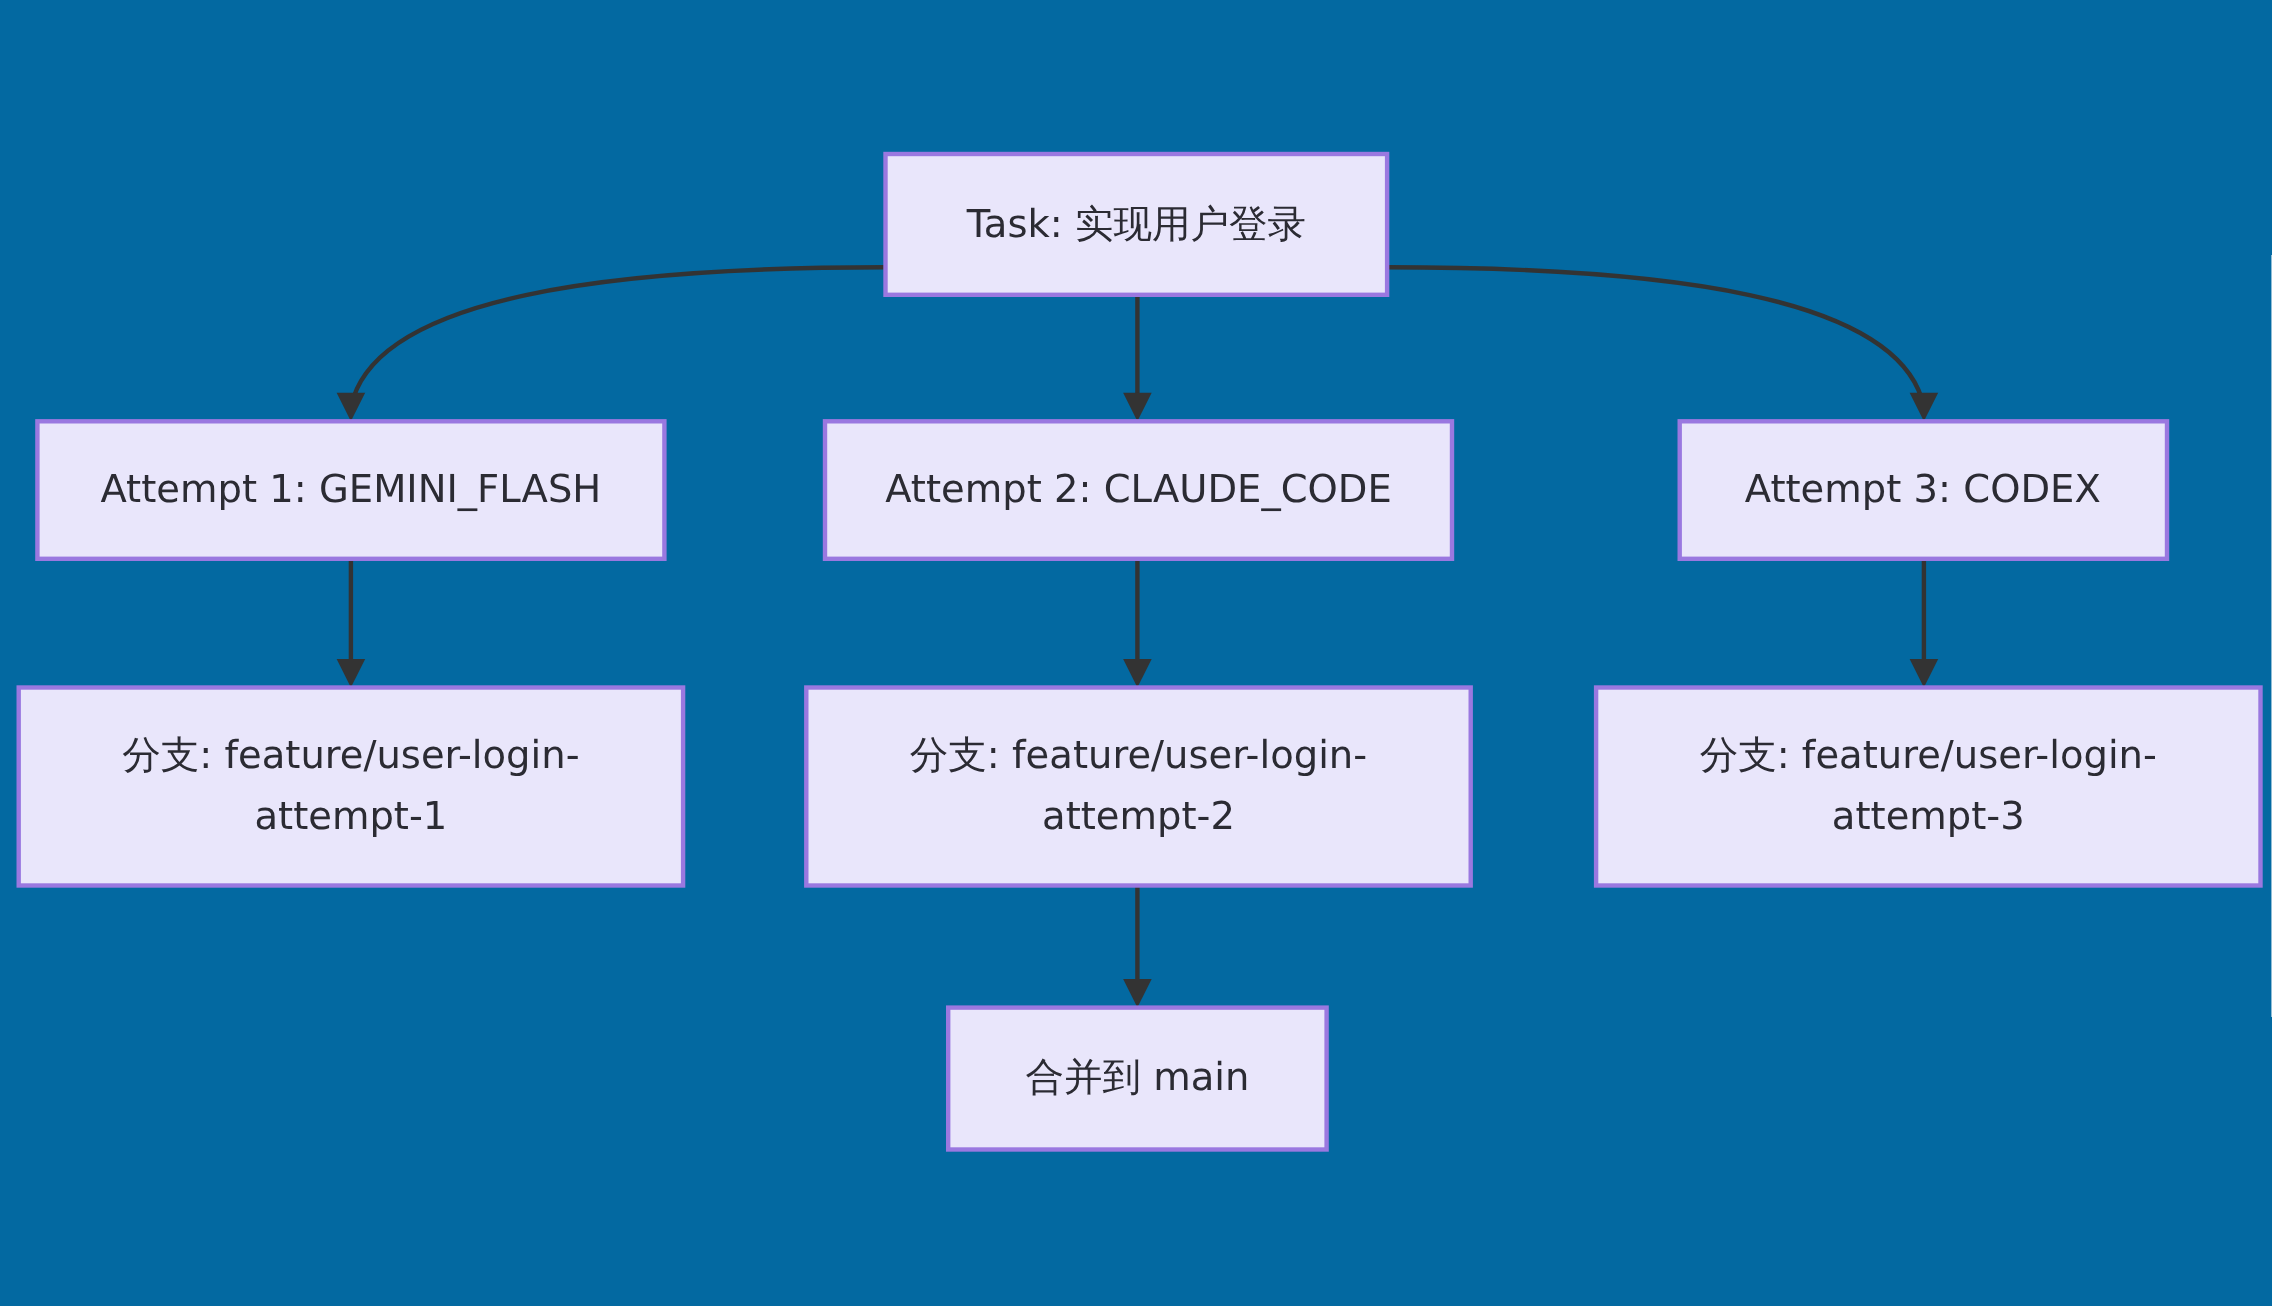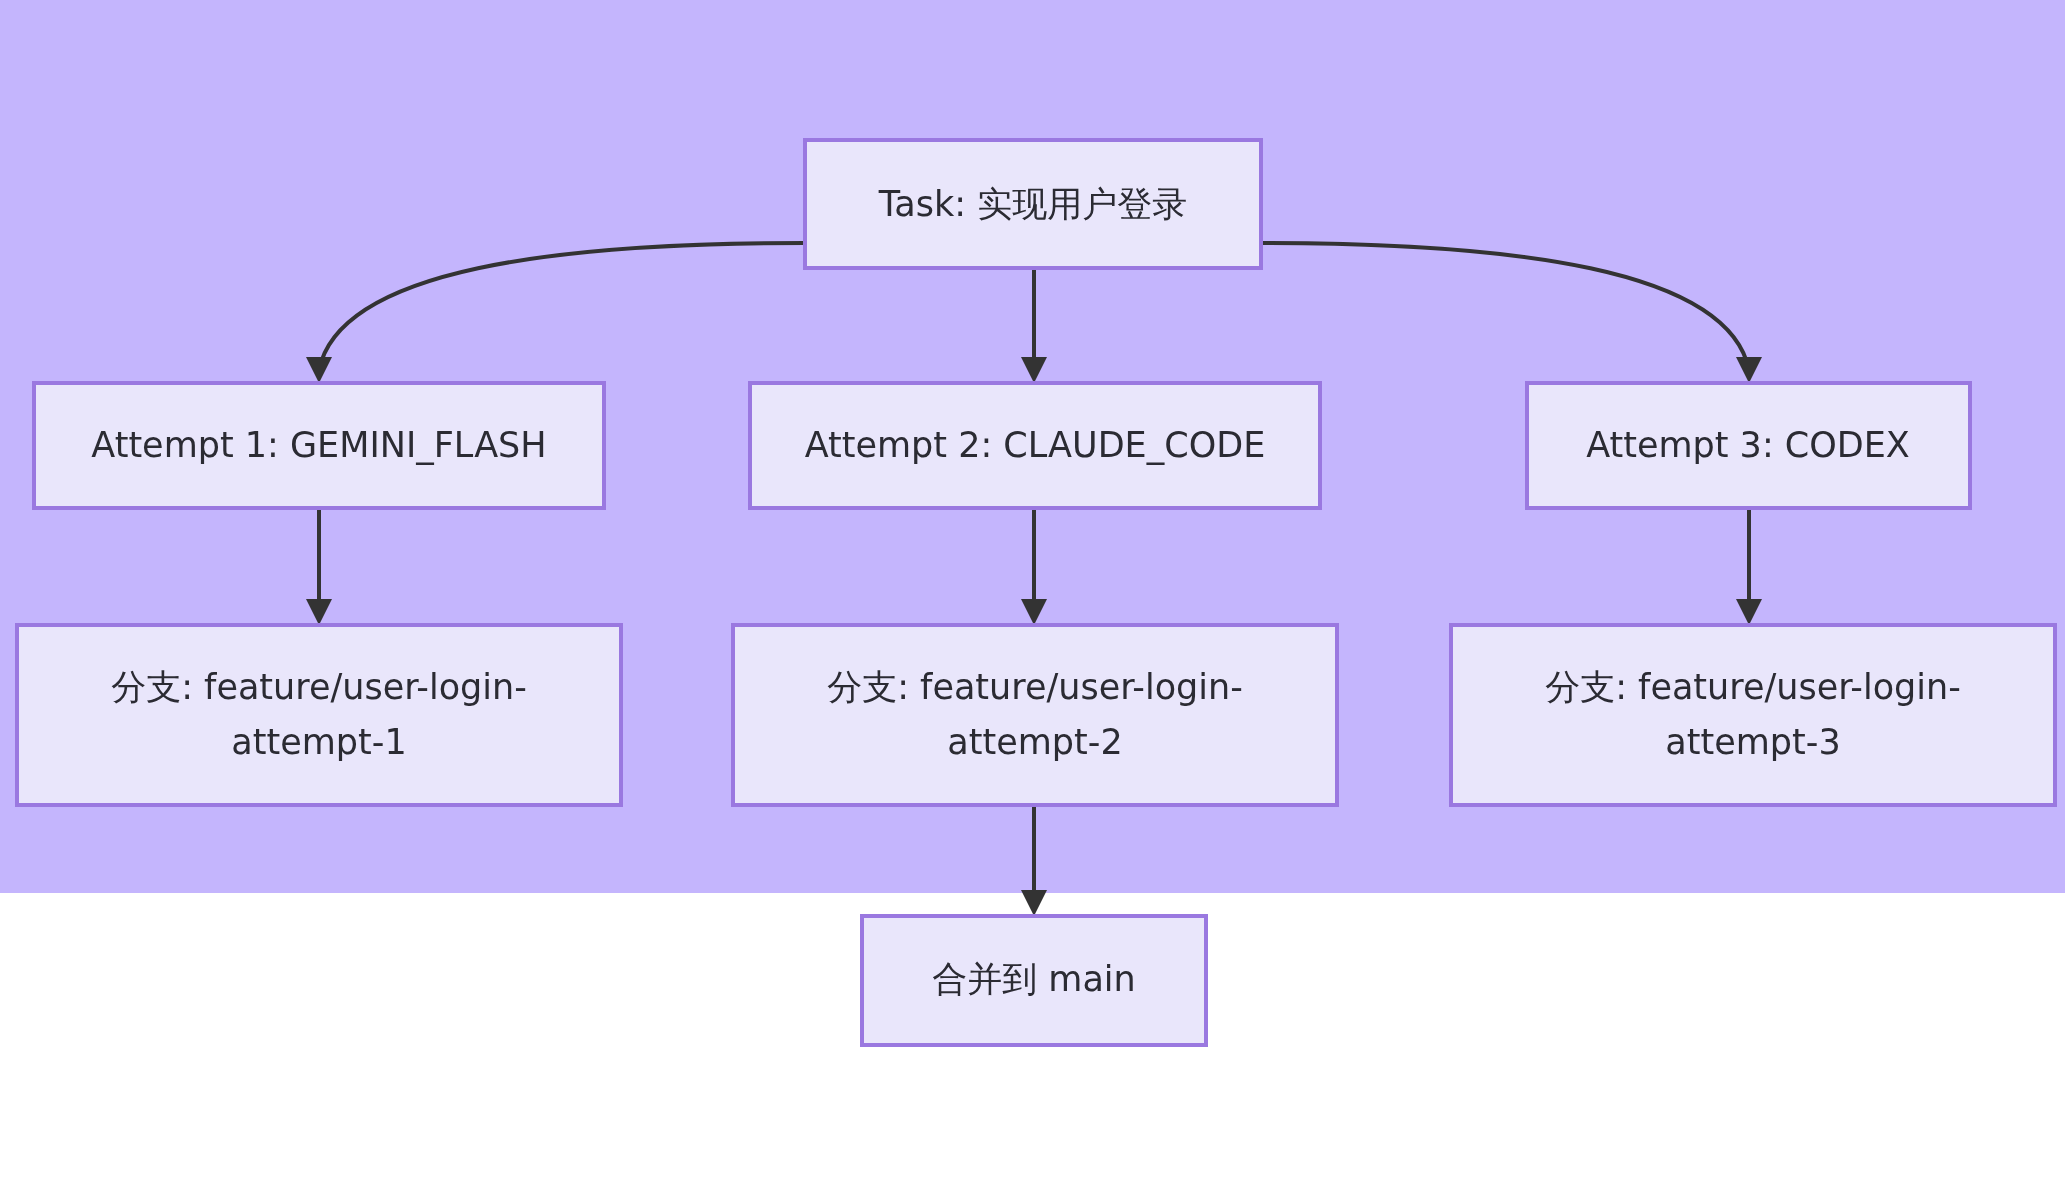--- a/index.html
+++ b/index.html
@@ -10,22 +10,22 @@
   }
   body {
     font-family: "DejaVu Sans", "Liberation Sans", sans-serif;
     width: 2065px;
     height: 1187px;
     overflow: hidden;
   }
   #diagram-root {
     position: relative;
     width: 2065px;
-    height: 893px;
-    background: #c4b5fd;
+    height: 1187px;
+    background: #0369a1;
   }
   svg.flow-canvas {
     position: absolute;
     top: 0;
     left: 0;
     width: 2065px;
     height: 1187px;
     display: block;
   }
   .node-box {

